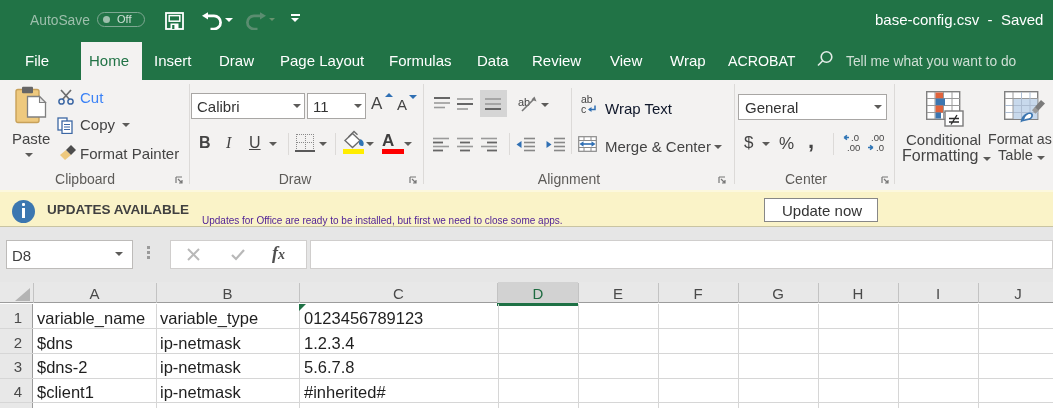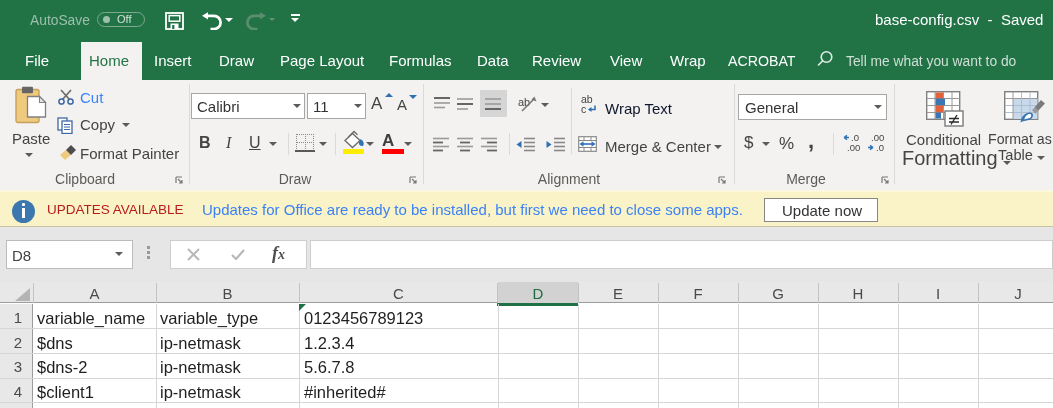--- a/index.html
+++ b/index.html
@@ -252,21 +252,21 @@
 <svg class="ic" style="left:843px;top:133px" width="22" height="20" viewBox="0 0 22 20">
   <text x="8" y="8" font-size="9.5" fill="#444" font-family="Liberation Sans">.0</text>
   <text x="4" y="18" font-size="9.5" fill="#444" font-family="Liberation Sans">.00</text>
   <path d="M1 4.5 h5 M1 4.5 l3 -2.2 M1 4.5 l3 2.2" stroke="#2e74b5" stroke-width="1.5" fill="none"></path>
 </svg>
 <svg class="ic" style="left:866px;top:133px" width="22" height="20" viewBox="0 0 22 20">
   <text x="5" y="8" font-size="9.5" fill="#444" font-family="Liberation Sans">.00</text>
   <text x="10" y="18" font-size="9.5" fill="#444" font-family="Liberation Sans">.0</text>
   <path d="M2 14.5 h5 M7 14.5 l-3 -2.2 M7 14.5 l-3 2.2" stroke="#2e74b5" stroke-width="1.5" fill="none"></path>
 </svg>
-<div class="glabel" style="left:761px;width:90px">Merge</div>
+<div class="glabel" style="left:761px;width:90px">Center</div>
 <svg class="ic" style="left:881px;top:176px" width="8" height="8" viewBox="0 0 8 8">
   <path d="M1 1 v6 M1 1 h6" stroke="#777" stroke-width="1.2" fill="none"></path>
   <path d="M3 3 l4 4 M7 4 v3 h-3" stroke="#777" stroke-width="1.2" fill="none"></path>
 </svg>
 <div class="sep" style="left:894px"></div>
 
 <svg class="ic" style="left:926px;top:91px" width="38" height="36" viewBox="0 0 38 36">
   <rect x="0.7" y="0.7" width="33" height="27.6" fill="#fff" stroke="#808080" stroke-width="1.4"></rect>
   <line x1="1" y1="7.5" x2="34" y2="7.5" stroke="#9a9a9a" stroke-width="1"></line>
   <line x1="1" y1="14.5" x2="34" y2="14.5" stroke="#9a9a9a" stroke-width="1"></line>
@@ -289,30 +289,30 @@
   <line x1="1" y1="21.5" x2="34" y2="21.5" stroke="#adbdd2" stroke-width="1"></line>
   <line x1="9" y1="1" x2="9" y2="28" stroke="#9a9a9a" stroke-width="1"></line>
   <line x1="17.5" y1="1" x2="17.5" y2="28" stroke="#adbdd2" stroke-width="1"></line>
   <line x1="26" y1="1" x2="26" y2="28" stroke="#adbdd2" stroke-width="1"></line>
   <path d="M30.5 16.5 l6.5 -7.5 4 3.5 -6.8 7.2 z" fill="#7b7b7b"></path>
   <path d="M28 19.3 l2.9 -3.2 3.6 3.4 -3 3.2 z" fill="#9a9a9a"></path>
   <path d="M28.5 22.5 c1.5 2.6 -0.5 5.5 -3.5 6.5 c-3 1 -6.5 0.5 -8.5 2.5 c0.3 -3 1.2 -5.5 3.5 -7.5 c2.3 -2 6 -3.5 8.5 -1.5 z" fill="#3c76b0"></path>
   <path d="M27 23.5 c0.8 1.5 -0.3 3.2 -2 3.8 c-1.6 0.6 -3.4 0.4 -4.6 1.4 c0.2 -1.7 0.8 -3.1 2 -4.2 c1.3 -1.1 3.3 -2 4.6 -1 z" fill="#fff"></path>
 </svg>
 <div class="a" style="left:906px;top:131px;font-size:15px;color:#444;white-space:nowrap">Conditional</div>
-<div class="a" style="left:902px;top:147px;font-size:20px;color:#444;white-space:nowrap">Formatting <span class="caret" style="border-top-color:#5c5b59"></span></div>
+<div class="a" style="left:902px;top:147px;font-size:16px;color:#444;white-space:nowrap">Formatting <span class="caret" style="border-top-color:#5c5b59"></span></div>
 <div class="a" style="left:988px;top:131px;font-size:14.2px;color:#444;white-space:nowrap">Format as</div>
 <div class="a" style="left:998px;top:147px;font-size:14.6px;color:#444;white-space:nowrap">Table <span class="caret" style="border-top-color:#5c5b59"></span></div>
 
 <div class="a" style="left:0;top:190px;width:1053px;height:37px;background:#faf3c8;border-top:2px solid #fcf8dd;border-bottom:1px solid #c9c4a2"></div>
 <div class="a" style="left:12px;top:200px;width:23px;height:23px;border-radius:50%;background:#3c77b0"></div>
 <div class="a" style="left:22px;top:203px;width:3px;height:3px;background:#fff;border-radius:1px"></div>
 <div class="a" style="left:22px;top:208px;width:3px;height:10px;background:#fff"></div>
-<div class="a" style="left:47px;top:202px;font-size:13.5px;font-weight:normal;color:#b91c1c;white-space:nowrap">UPDATES AVAILABLE</div>
-<div class="a" style="left:202px;top:201px;font-size:15px;color:#3b82f6;white-space:nowrap">Updates for Office are ready to be installed, but first we need to close some apps.</div>
+<div class="a" style="left:47px;top:202px;font-size:13.5px;font-weight:bold;color:#404040;white-space:nowrap">UPDATES AVAILABLE</div>
+<div class="a" style="left:202px;top:215px;font-size:10px;color:#4c1d95;white-space:nowrap">Updates for Office are ready to be installed, but first we need to close some apps.</div>
 <div class="a" style="left:764px;top:198px;width:114px;height:24px;background:#fff;border:1px solid #878787"></div>
 <div class="a" style="left:782px;top:202px;font-size:15px;color:#333">Update now</div>
 
 <div class="a" style="left:0;top:227px;width:1053px;height:55px;background:#e6e6e6"></div>
 <div class="a" style="left:6px;top:240px;width:127px;height:29px;background:#fff;border:1px solid #bdbbb9"></div>
 <div class="a" style="left:12px;top:247px;font-size:15px;color:#3f3f3f">D8</div>
 <div class="a caret" style="left:115px;top:252px"></div>
 <div class="a" style="left:147px;top:246px;width:3px;height:3px;background:#9a9a9a"></div>
 <div class="a" style="left:147px;top:251px;width:3px;height:3px;background:#9a9a9a"></div>
 <div class="a" style="left:147px;top:256px;width:3px;height:3px;background:#9a9a9a"></div>

